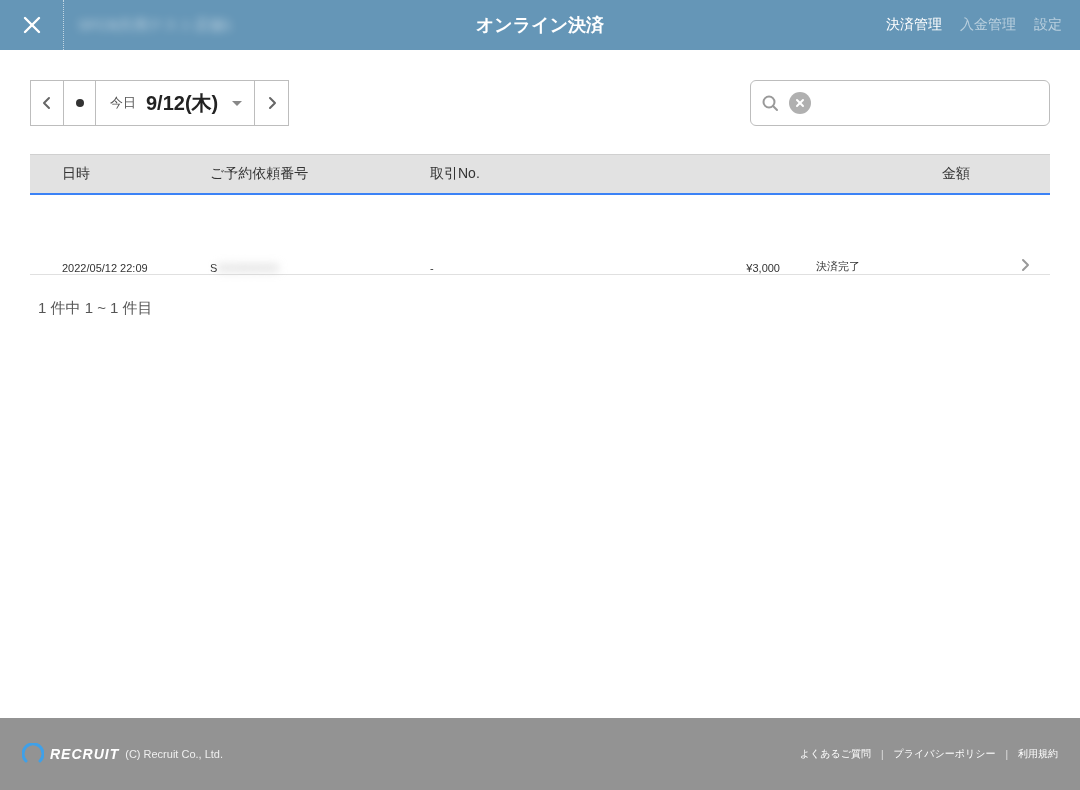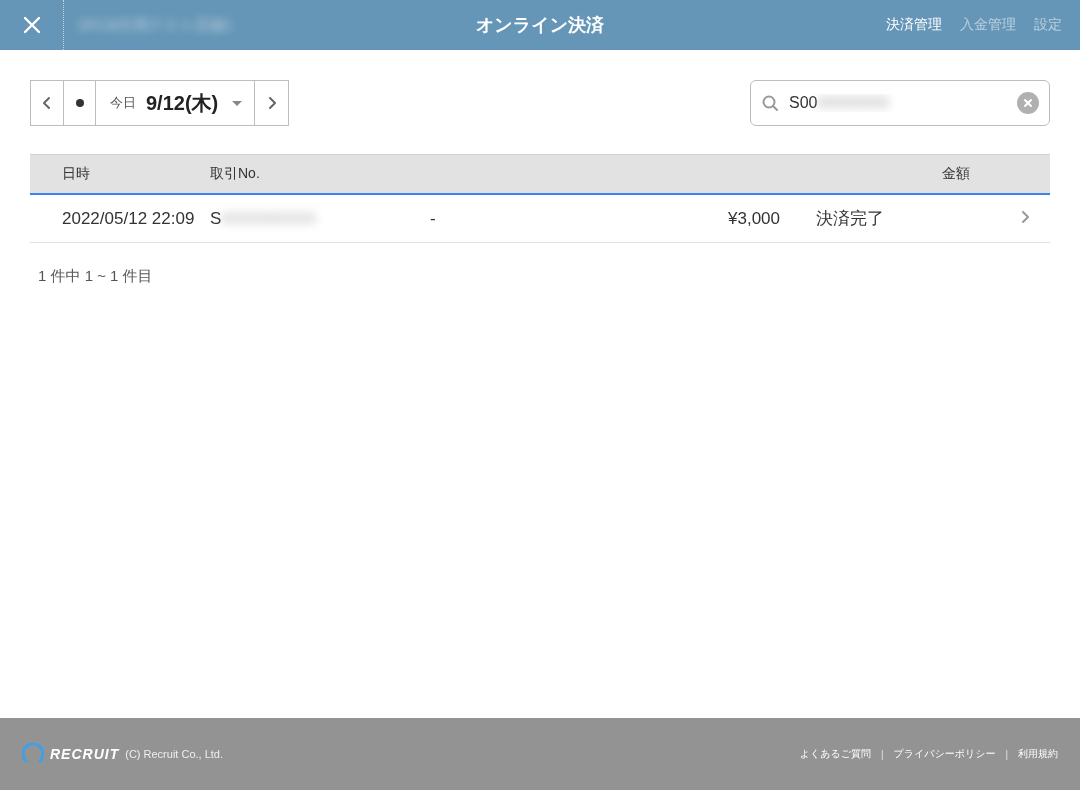--- a/index.html
+++ b/index.html
@@ -160,24 +160,24 @@
   }
   .col-datetime { width: 180px; padding-left: 32px; }
   .col-req      { width: 220px; }
   .col-txn      { flex: 1; }
   .col-amount   { width: 120px; text-align: right; padding-right: 30px; }
   .col-status   { width: 190px; padding-left: 6px; }
   .col-arrow    { width: 50px; text-align: center; }
 
   .trow {
     display: flex;
-    align-items: center;
-    height: 48px;
+    align-items: flex-end;
+    height: 80px;
     border-bottom: 1px solid #e0e0e0;
-    font-size: 17px;
+    font-size: 11px;
     color: #333;
     cursor: pointer;
   }
   .trow .masked { filter: blur(4px); color: #b5b5b5; }
   .trow .col-arrow svg { stroke: #999; }
 
   .pagination {
     margin-top: 24px;
     font-size: 15px;
     color: #555;
@@ -261,36 +261,34 @@
           <polyline points="5,2 10,7 5,12"></polyline>
         </svg>
       </div>
     </div>
 
     <div class="search">
       <svg class="mag" width="18" height="18" viewBox="0 0 18 18" fill="none" stroke-width="2" stroke-linecap="round">
         <circle cx="8" cy="8" r="5.5"></circle>
           <line x1="12" y1="12" x2="16" y2="16"></line>
       </svg>
-      <span class="value">
-        <span>S00</span><span class="blur">00000000</span>
-      </span>
       <div class="clear">
         <svg width="10" height="10" viewBox="0 0 10 10" fill="none" stroke-width="2" stroke-linecap="round">
           <line x1="2" y1="2" x2="8" y2="8"></line>
             <line x1="8" y1="2" x2="2" y2="8"></line>
         </svg>
       </div>
     </div>
 
   </div>
 
   <div class="table">
     <div class="thead">
       <div class="col-datetime">日時</div>
+      <div class="col-req">ご予約依頼番号</div>
       <div class="col-txn">取引No.</div>
       <div class="col-amount">金額</div>
       <div class="col-arrow"></div>
     </div>
 
     <div class="trow">
       <div class="col-datetime">2022/05/12 22:09</div>
       <div class="col-req">
         <span>S</span><span class="masked">0000000000</span>
       </div>

